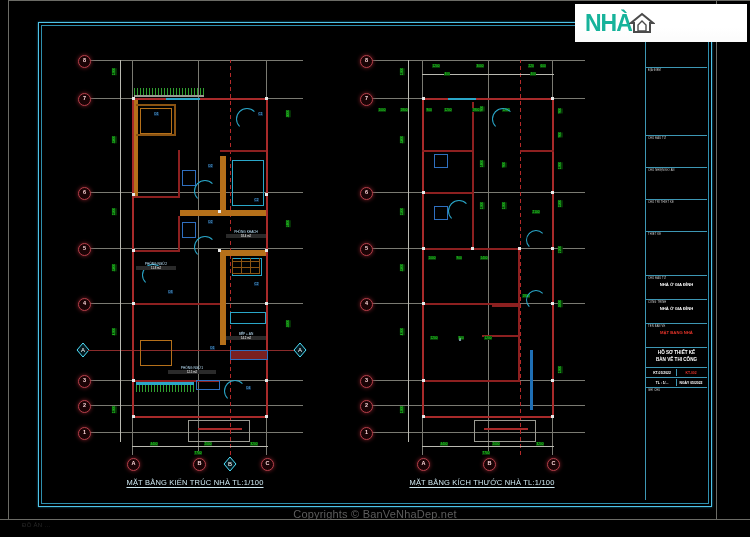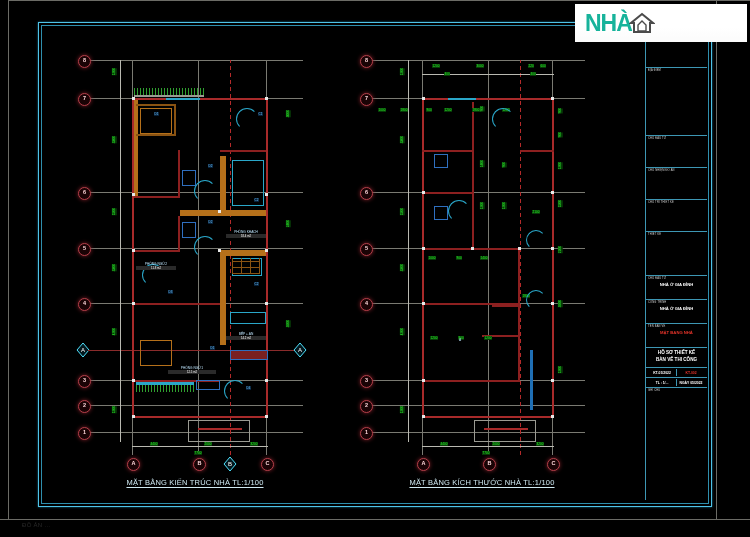--- a/index.html
+++ b/index.html
@@ -482,15 +482,16 @@
       <span class="logo-nha">NHÀ</span>
       <span class="house-ico">
         <svg width="26" height="22" viewBox="0 0 26 22">
           <path d="M13 2 L24 11 L21 11 L21 20 L5 20 L5 11 L2 11 Z" fill="none" stroke="#4b4b4b" stroke-width="2"></path>
           <path d="M13 9 L17 13 L17 19 L9 19 L9 13 Z" fill="none" stroke="#4b4b4b" stroke-width="1.4"></path>
         </svg>
       </span>
     </div>
   </div>
 
+  <div class="copyright">Copyrights © BanVeNhaDep.net</div>
   <div class="botnote">ĐỒ ÁN ...</div>
 
 </div>
 
 </body></html>

